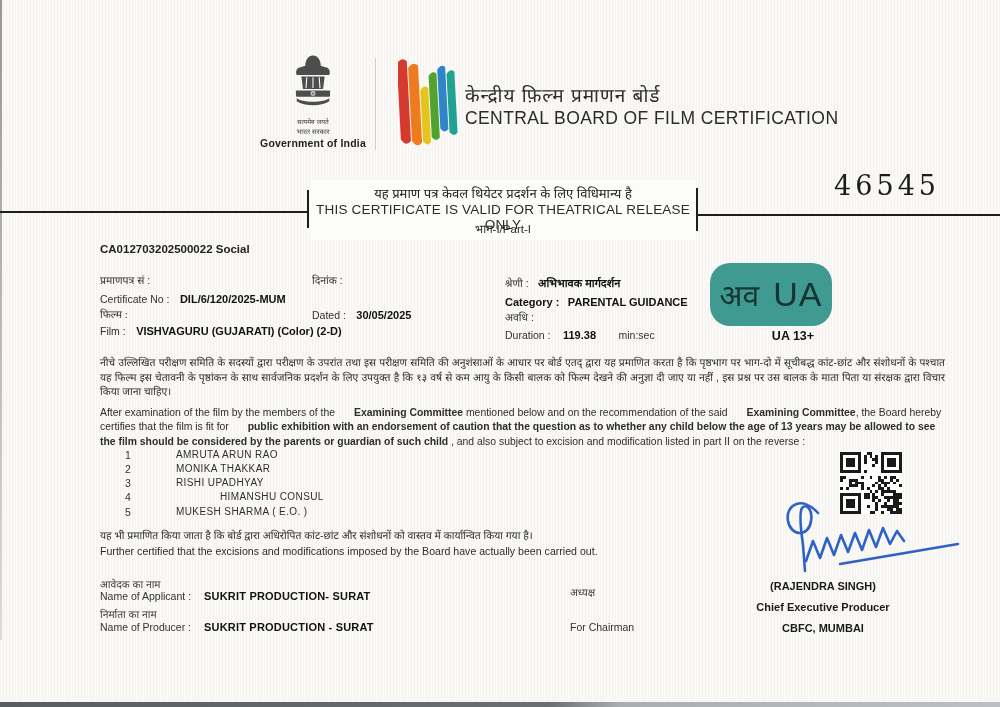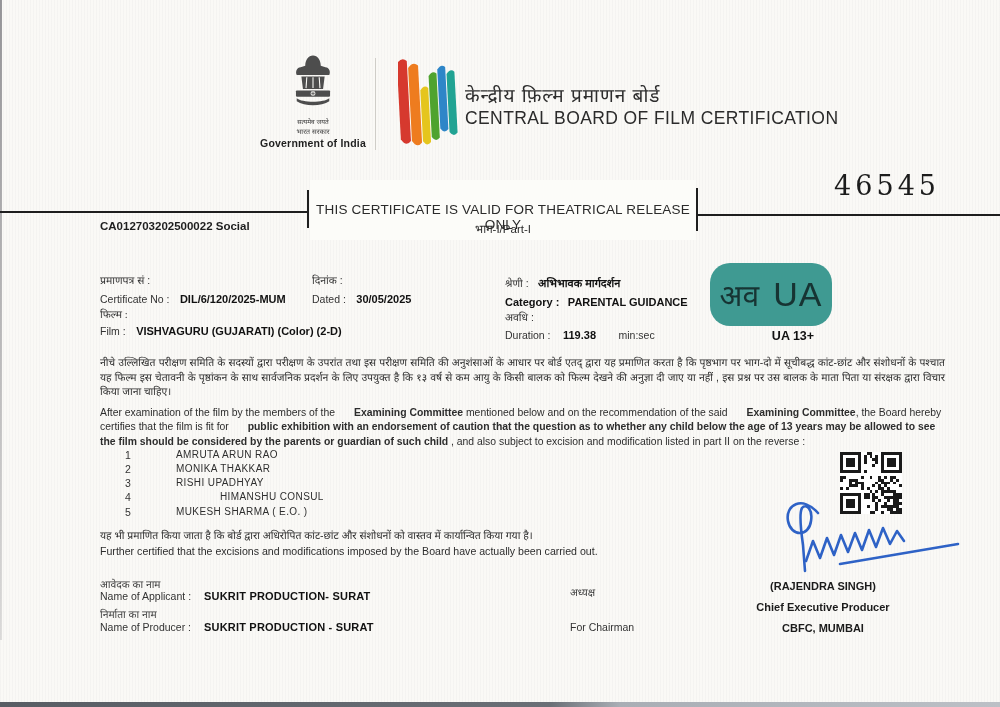--- a/index.html
+++ b/index.html
@@ -36,21 +36,21 @@
   .serial{left:790px;top:170px;width:150px;text-align:right;font-family:"DejaVu Serif","Liberation Serif",serif;font-size:27px;letter-spacing:4px;color:#1c1c1c;}
   
   .rule-left{left:0;top:211px;width:308px;height:2px;background:#1e1e1e;}
   .rule-right{left:697px;top:214px;width:303px;height:2px;background:#1e1e1e;}
   .tick-left{left:307px;top:190px;width:2px;height:38px;background:#1e1e1e;}
   .tick-right{left:696px;top:188px;width:2px;height:43px;background:#1e1e1e;}
   .banner-box{left:310px;top:180px;width:386px;height:60px;background:#fcfcf9;}
   .banner-hi{left:310px;top:184px;width:386px;font-size:13px;color:#222;}
   .banner-en{left:303px;top:202px;width:400px;font-size:13.5px;color:#2b2b2b;letter-spacing:0.2px;}
   .banner-part{left:310px;top:221px;width:386px;font-size:11.5px;color:#2b2b2b;}
-  .file-no{left:100px;top:220px;font-size:11.5px;font-weight:bold;color:#1e1e1e;}
+  .file-no{left:100px;top:243px;font-size:11.5px;font-weight:bold;color:#1e1e1e;}
   
   .lbl{font-size:10.5px;color:#333;}
   .val{font-weight:bold;font-size:11px;color:#111;}
   .cell{white-space:nowrap;}
   
   .badge{left:710px;top:263px;width:122px;height:63px;border-radius:20px;background:#3f9a92;
          display:flex;align-items:center;justify-content:center;gap:14px;color:#173433;}
   .badge .t1{font-size:30px;font-weight:500;}
   .badge .t2{font-size:34px;letter-spacing:1px;}
   .badge-sub{left:738px;top:329px;width:110px;text-align:center;font-size:12.5px;font-weight:bold;color:#111;}
@@ -125,32 +125,33 @@
   <div class="abs board-name-hi hi">केन्द्रीय फ़िल्म प्रमाणन बोर्ड</div>
   <div class="abs board-name-en">CENTRAL BOARD OF FILM CERTIFICATION</div>
 
   <div class="abs serial">46545</div>
 
   <div class="abs rule-left"></div>
   <div class="abs rule-right"></div>
   <div class="abs tick-left"></div>
   <div class="abs tick-right"></div>
   <div class="abs banner-box"></div>
+  <div class="abs banner-hi center hi">यह प्रमाण पत्र केवल थियेटर प्रदर्शन के लिए विधिमान्य है</div>
   <div class="abs banner-en center">THIS CERTIFICATE IS VALID FOR THEATRICAL RELEASE ONLY</div>
   <div class="abs banner-part center hi">भाग-I/Part-I</div>
 
   <div class="abs file-no">CA012703202500022 Social</div>
 
   <div class="abs cell hi lbl" style="left:100px;top:273px;">प्रमाणपत्र सं :</div>
   <div class="abs cell" style="left:100px;top:289px;">
     <span class="lbl">Certificate No :</span>
     <span class="val" style="margin-left:6px;">DIL/6/120/2025-MUM</span>
   </div>
   <div class="abs cell hi lbl" style="left:312px;top:273px;">दिनांक :</div>
-  <div class="abs cell" style="left:312px;top:289px;">
+  <div class="abs cell" style="left:312px;top:305px;">
     <span class="lbl">Dated :</span>
     <span class="val" style="margin-left:6px;">30/05/2025</span>
   </div>
   <div class="abs cell" style="left:505px;top:273px;">
     <span class="lbl hi">श्रेणी :</span>
     <span class="val hi" style="margin-left:5px;">अभिभावक मार्गदर्शन</span>
   </div>
   <div class="abs cell" style="left:505px;top:292px;">
     <span class="val">Category :</span>
     <span class="val" style="margin-left:4px;">PARENTAL GUIDANCE</span>

